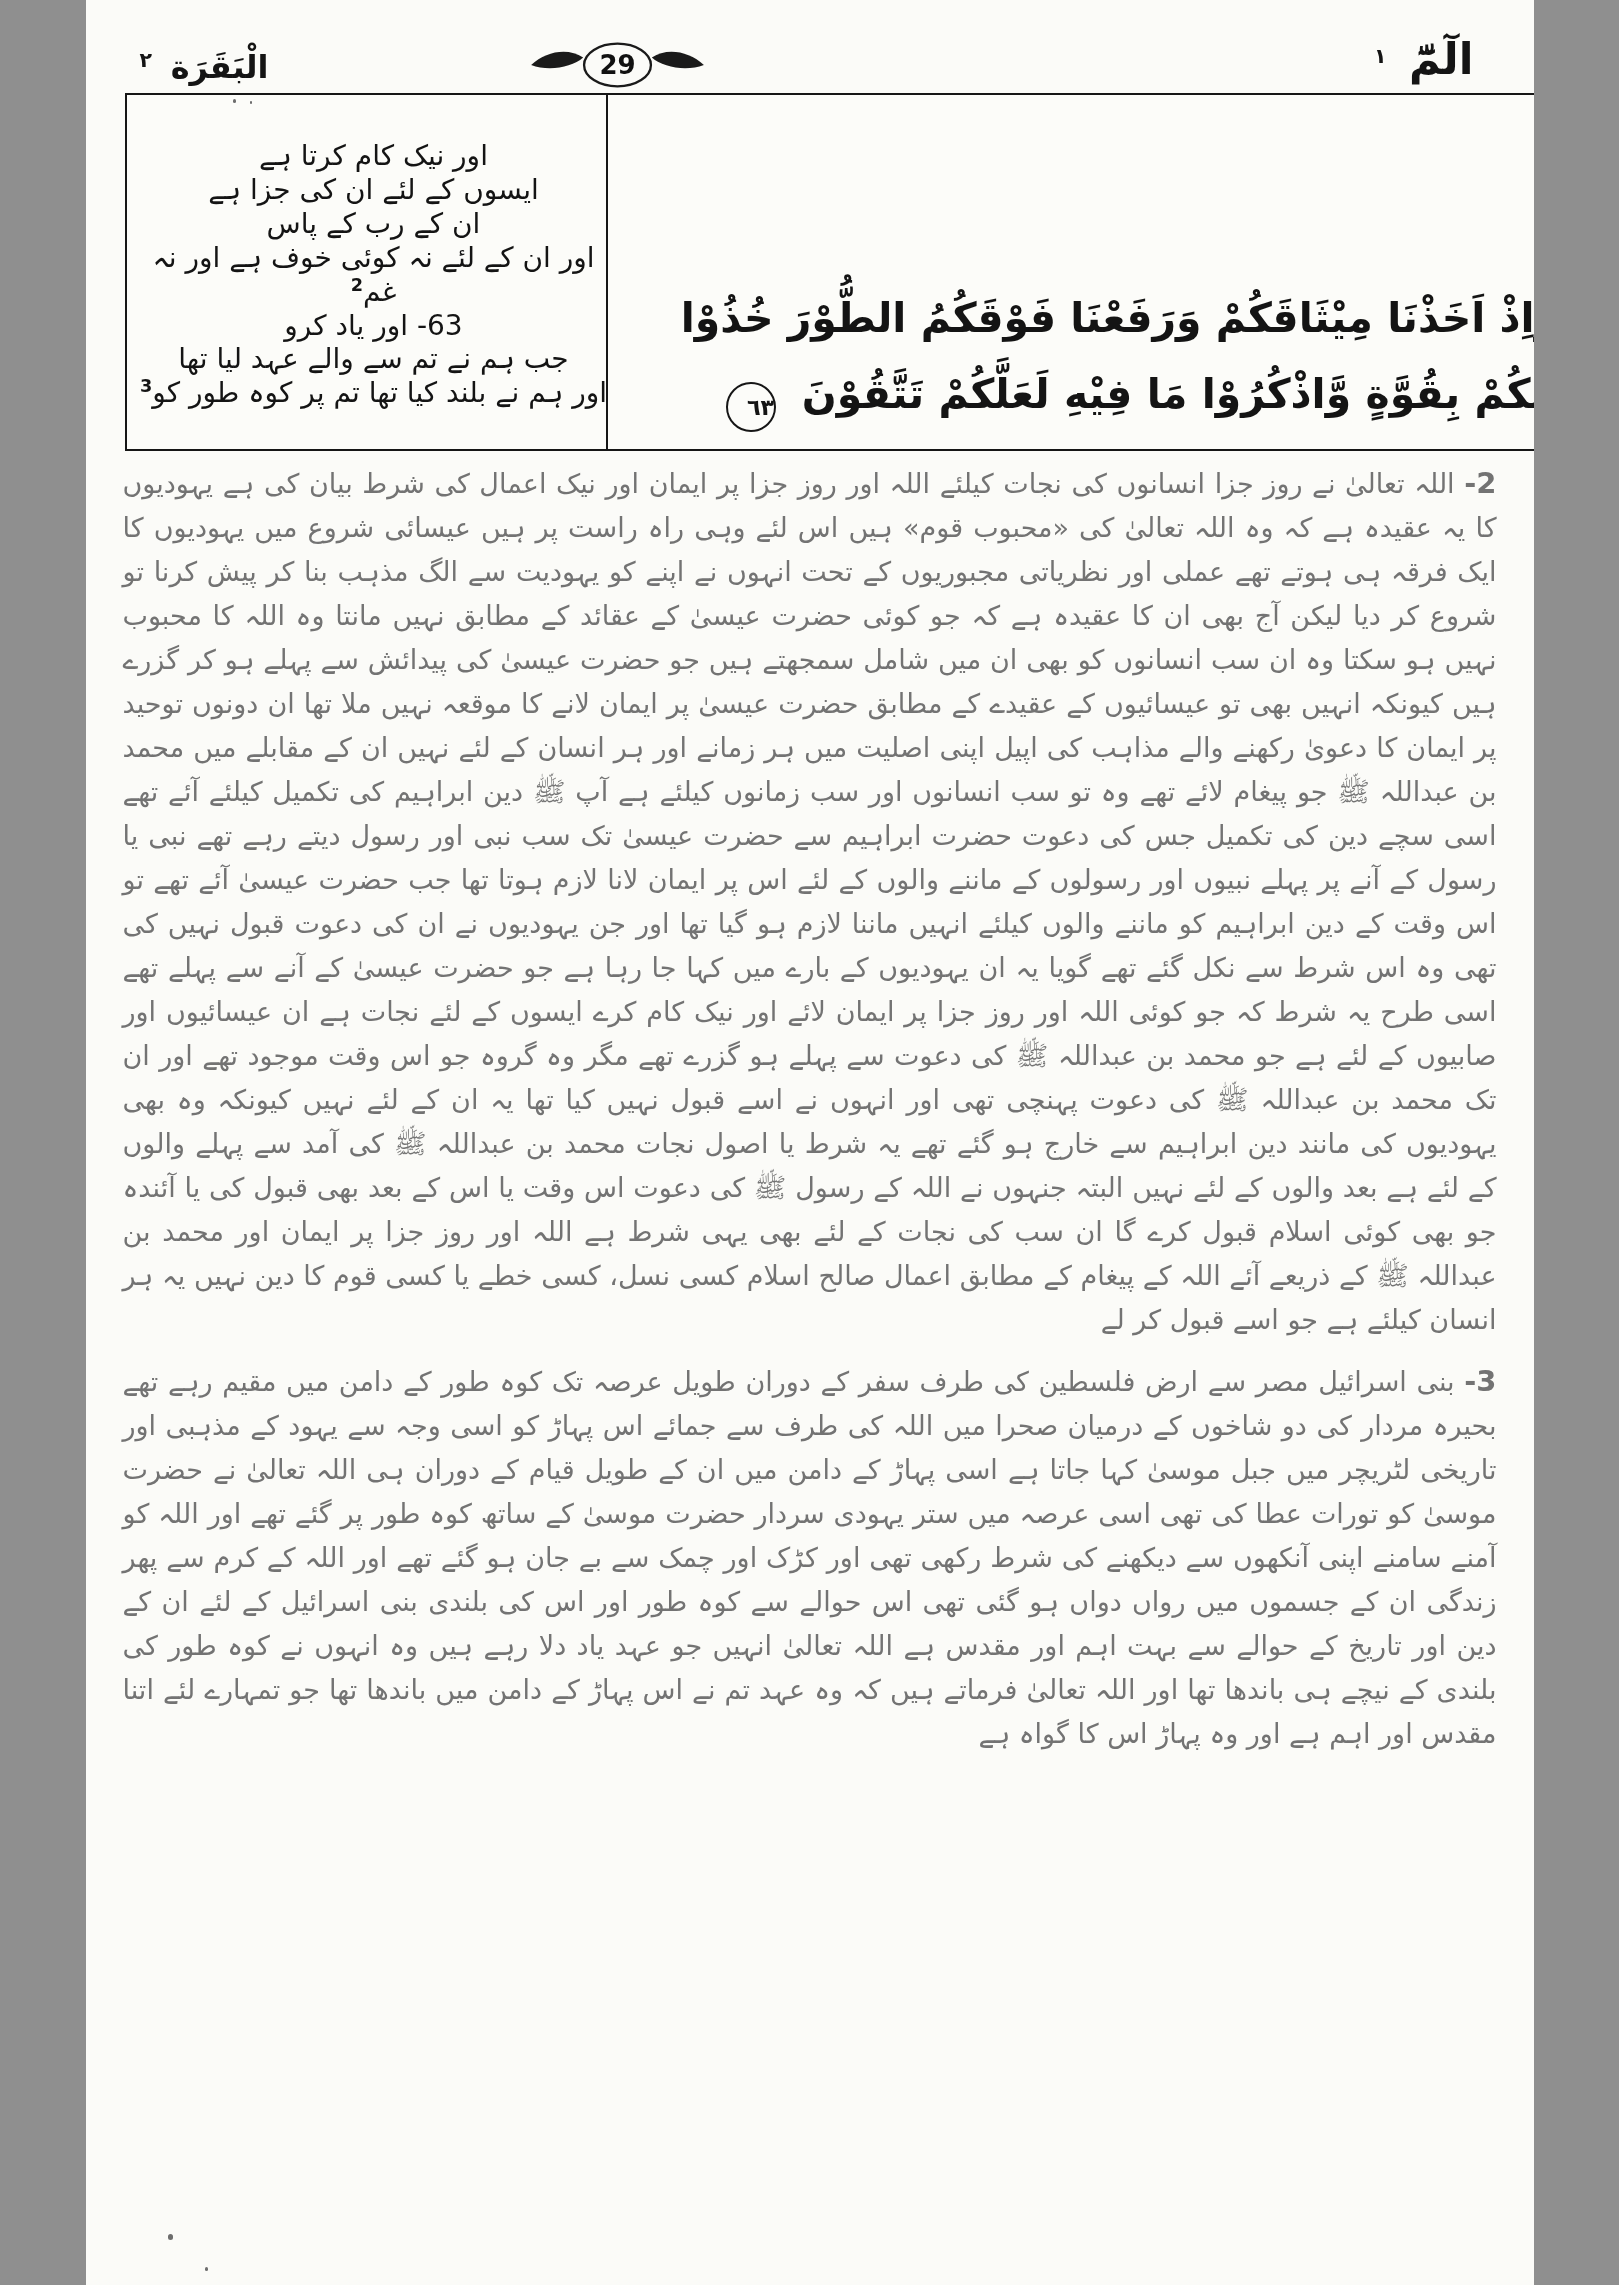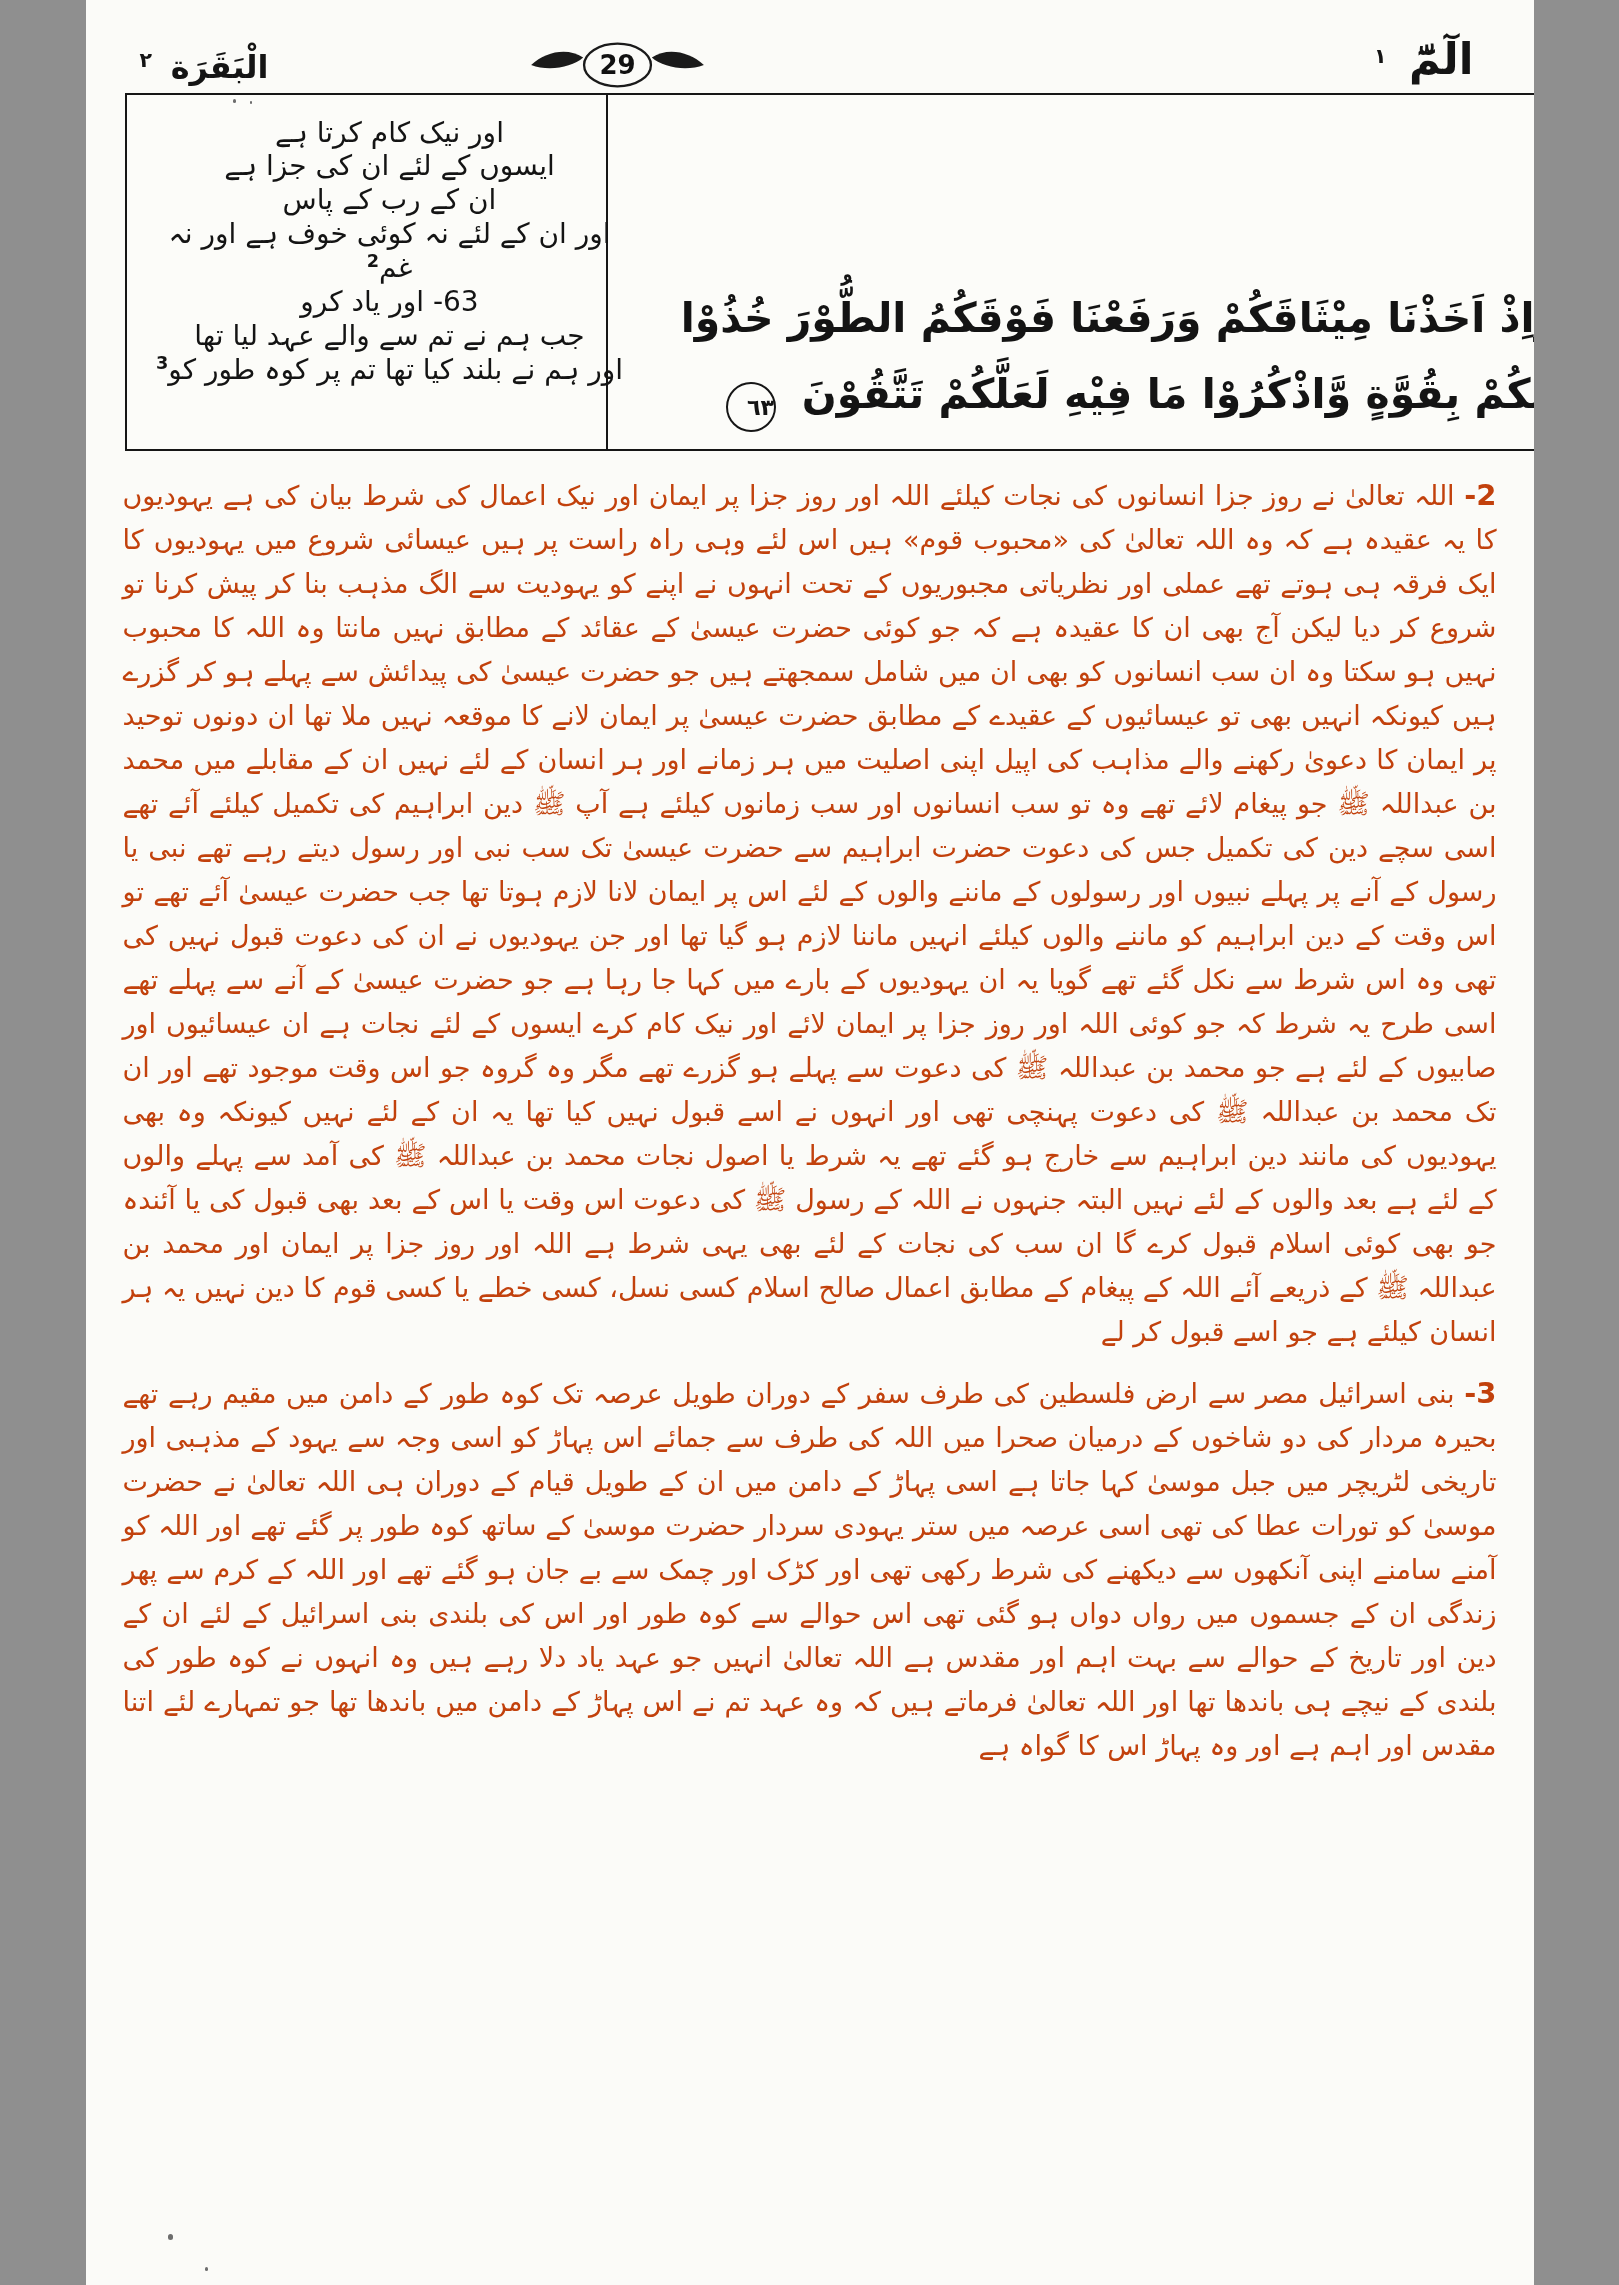--- a/index.html
+++ b/index.html
@@ -34,23 +34,23 @@
   }
 
   
   .verse-box {
     position:absolute; top:93px; left:39px;
     width:1548px; height:354px;
     border:2.8px solid #161616;
     background:#fcfcf9;
   }
   .vb-left {
-    position:absolute; top:0; bottom:0; left:16px; width:479px;
+    position:absolute; top:0; bottom:0; left:0; width:479px;
     padding:20.5px 7.5px 15px;
-    display:flex; flex-direction:column; justify-content:flex-start;
+    display:flex; flex-direction:column; justify-content:center;
     align-items:center; text-align:center;
     direction:rtl;
   }
   .tr-line { font-size:28px; line-height:1.2; margin:0; }
   .ref { font-size:17.7px; font-weight:700; }
   .vb-right {
     position:absolute; top:0; bottom:0; left:479px; right:0;
     border-left:2.3px solid #161616;
     display:flex; flex-direction:column; justify-content:flex-end;
     padding:15px 26px 17px 28px;
@@ -64,23 +64,23 @@
   .ayah-end {
     display:inline-block; width:50px; height:50px;
     border:2.8px solid #161616; border-radius:50%;
     font-size:22.4px; line-height:47px; text-align:right;
     font-weight:700; vertical-align:-7.5px; margin-right:11.2px;
     box-sizing:border-box;
   }
 
   
   .commentary {
-    position:absolute; top:473px; left:37px; right:37px;
+    position:absolute; top:461px; left:37px; right:37px;
     direction:rtl; text-align:justify;
-    font-size:27px; line-height:44px; color:#c2410c;
+    font-size:27px; line-height:44px; color:#737373;
   }
   .note { margin:0 0 17px 0; }
   .note-num { font-weight:700; font-size:29px; }
 
   
   .speck { position:absolute; background:#6d6d6d; border-radius:50%; }
   .speck.s1 { left:82px;  top:2234px; width:5.6px; height:5.6px; }
   .speck.s2 { left:119px; top:2267px; width:3.7px; height:3.7px; }
   .speck.s3 { left:147px; top:99px;  width:3.7px; height:3.7px; }
   .speck.s4 { left:164px; top:101px;  width:2.8px; height:2.8px; }

